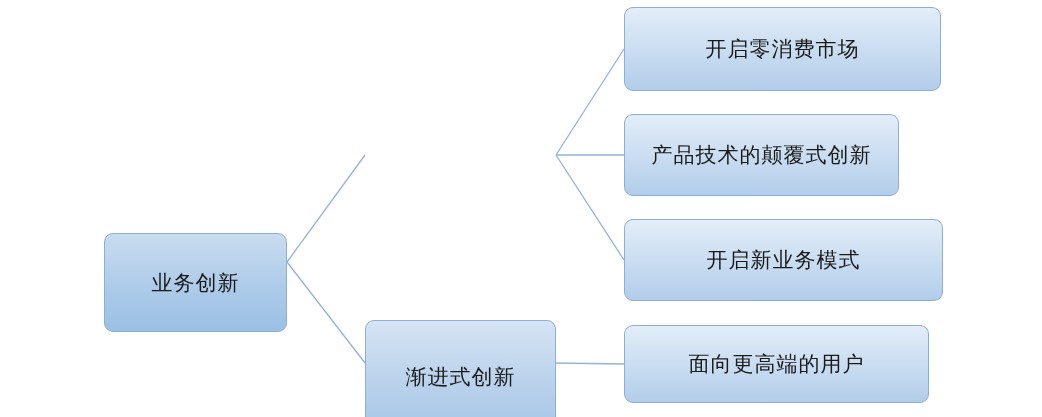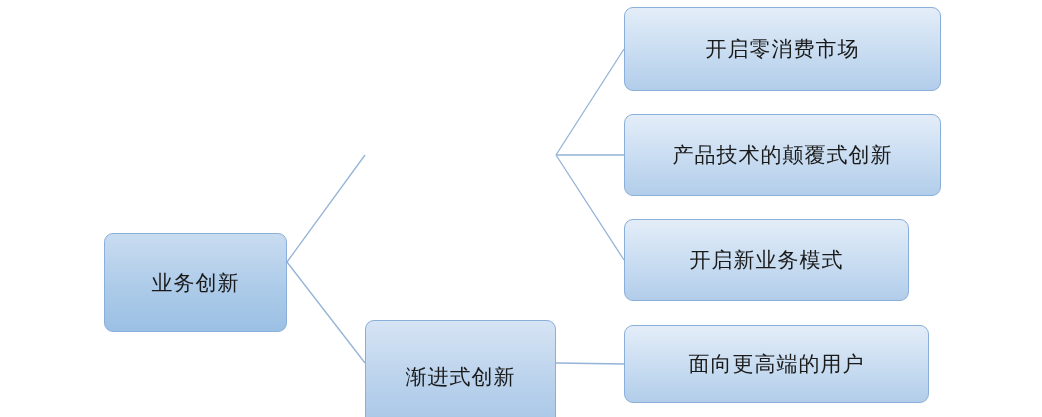--- a/index.html
+++ b/index.html
@@ -42,22 +42,22 @@
     background: linear-gradient(to bottom, #d6e4f4 0%, #bad2ec 55%, #a6c6e7 100%);
   }
   .node.leaf {
     background: linear-gradient(to bottom, #e3edf8 0%, #c8dcf1 55%, #b2cdea 100%);
   }
   
   #node-root   { left: 104px; top: 213px; width: 183px; height: 99px; margin-top: 20px; }
   #node-b1     { left: 365px; top: 110px; width: 191px; height: 91px; }
   #node-b2     { left: 365px; top: 320px; width: 191px; height: 113px; justify-content: center; }
   #node-l1     { left: 624px; top: 7px;   width: 317px; height: 84px; }
-  #node-l2     { left: 624px; top: 114px; width: 317px; height: 82px; }
-  #node-l3     { left: 624px; top: 219px; width: 285px; height: 82px; text-align: center; }
+  #node-l2     { left: 624px; top: 114px; width: 275px; height: 82px; }
+  #node-l3     { left: 624px; top: 219px; width: 319px; height: 82px; text-align: center; }
   #node-l4     { left: 624px; top: 325px; width: 305px; height: 78px; text-align: right; }
 </style>
 </head>
 <body>
 
 <div class="canvas">
 
   <svg class="connectors" width="1042" height="417" viewBox="0 0 1042 417" stroke="#95b3d7" stroke-width="1.3" fill="none">
     <line x1="287" y1="262" x2="365" y2="155"></line>
     <line x1="287" y1="262" x2="365" y2="363"></line>

